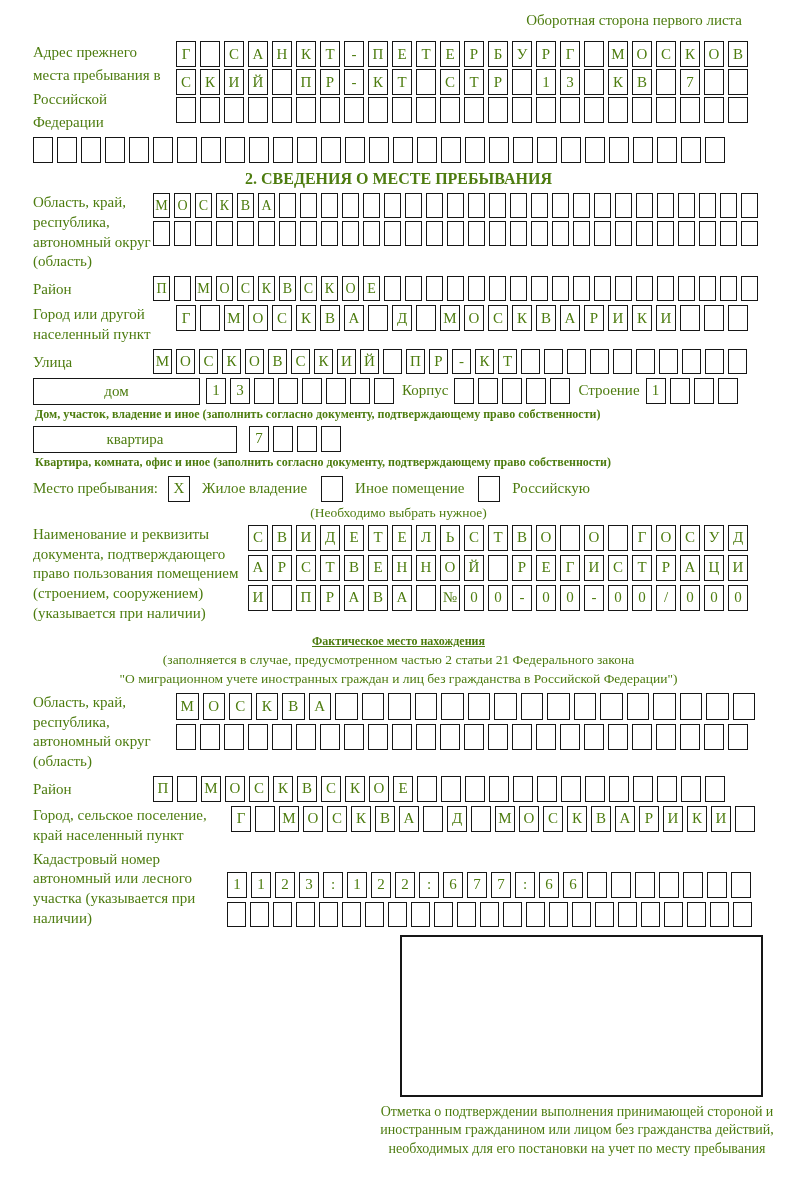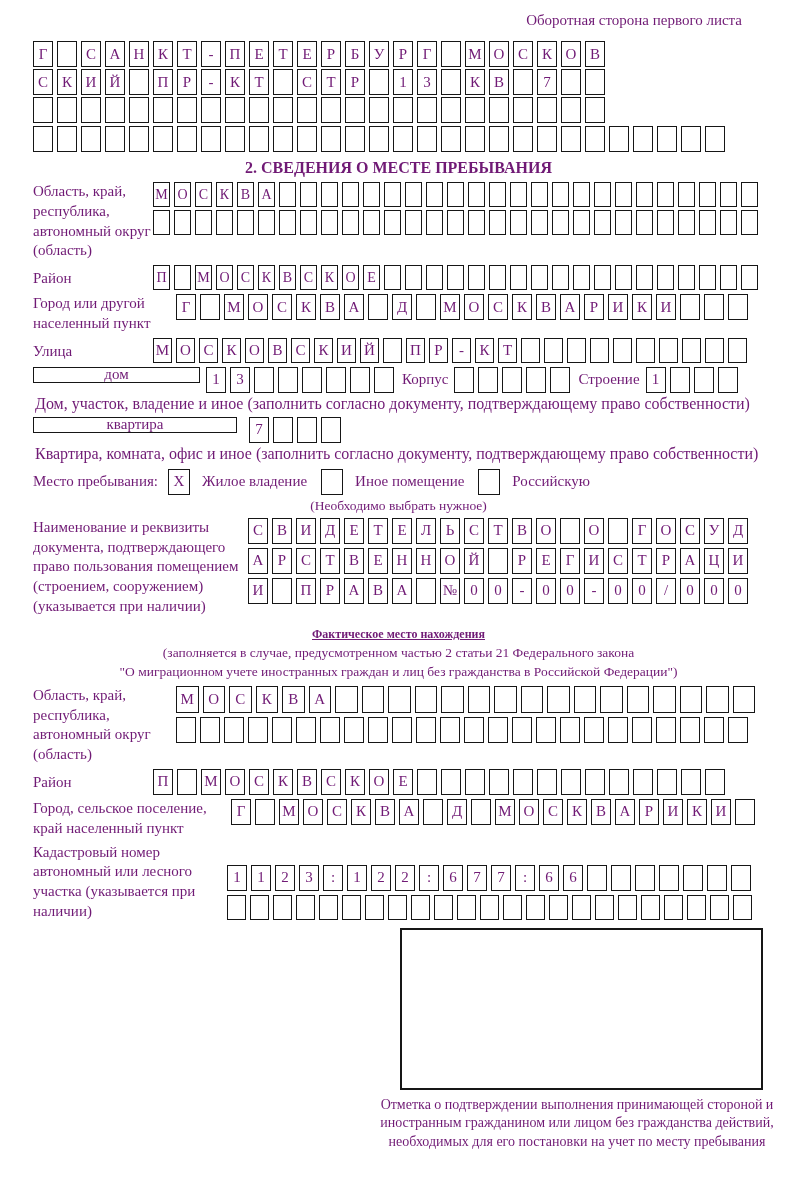--- a/index.html
+++ b/index.html
@@ -1,19 +1,19 @@
 <!DOCTYPE html>
 <html><head>
 <meta charset="utf-8">
 <style>
   html,body{margin:0;padding:0;background:#fff;}
   .page{
     width:800px;height:1180px;box-sizing:border-box;
     padding:12px 36px 0 33px;position:relative;overflow:hidden;
-    background:#fff;color:#701a75;
+    background:#fff;color:#4d7c0f;
     font-family:"Liberation Serif","DejaVu Serif",serif;
   }
   .hdr-note{text-align:right;font-size:15px;padding-right:22px;}
   
   .cells{display:flex;gap:4px;flex-wrap:nowrap;}
   .cell{
     flex:0 0 auto;width:20px;height:26px;border:1.5px solid #161616;
     box-sizing:border-box;display:flex;align-items:center;justify-content:center;
     font-size:15px;line-height:1;background:#fff;
   }
@@ -25,25 +25,25 @@
   
   .frow{display:flex;align-items:flex-start;margin-top:4px;}
   .flabel{flex:0 0 auto;font-size:15px;line-height:1.32;}
   .pt{padding-top:4px;}
   .lw120{width:120px;} .lw143{width:143px;}
   .lw194{width:194px;} .lw198{width:198px;} .lw215{width:215px;}
   .secA{display:flex;margin-top:12px;}
   .secA .flabel{line-height:1.55;}
   .fullrow{margin-top:3px;}
   .cap{font-size:13.5px;text-align:center;margin-top:3px;}
-  .cap-left{font-size:16px;margin:2px 0 2px 2px;}
+  .cap-left{font-size:12px;margin:2px 0 2px 2px;font-weight:bold;}
   .h2{font-weight:bold;font-size:16px;text-align:center;margin:7px 0 5px;}
   .h2b{font-size:12px;margin:10px 0 2px;text-decoration:underline;}
   .typebox{
-    flex:0 0 auto;border:1.5px solid #161616;height:16px;box-sizing:border-box;
+    flex:0 0 auto;border:1.5px solid #161616;height:27px;box-sizing:border-box;
     display:flex;align-items:center;justify-content:center;font-size:15px;background:#fff;
   }
   .w167{width:167px;} .w204{width:204px;}
   .mr6{margin-right:6px;} .ml6{margin-left:6px;}
   .smalllabel{font-size:15px;padding:4px 6px 0 8px;flex:0 0 auto;}
   .stayrow{display:flex;align-items:center;margin-top:6px;font-size:15px;}
   .cb{width:22px;height:26px;}
   .staylabel{margin-right:10px;}
   .stayopt{margin:0 14px 0 12px;}
   .markbox{
@@ -56,20 +56,21 @@
   }
 </style>
 </head>
 <body>
 
 <div class="page">
 
   <div class="hdr-note">Оборотная сторона первого листа</div>
 
   <div class="secA">
+    <div class="flabel lw143">Адрес прежнего места пребывания в Российской Федерации</div>
     <div class="rows">
       <div class="cells">
           <span class="cell">Г</span>
           <span class="cell"></span>
           <span class="cell">С</span>
           <span class="cell">А</span>
           <span class="cell">Н</span>
           <span class="cell">К</span>
           <span class="cell">Т</span>
           <span class="cell">-</span>

